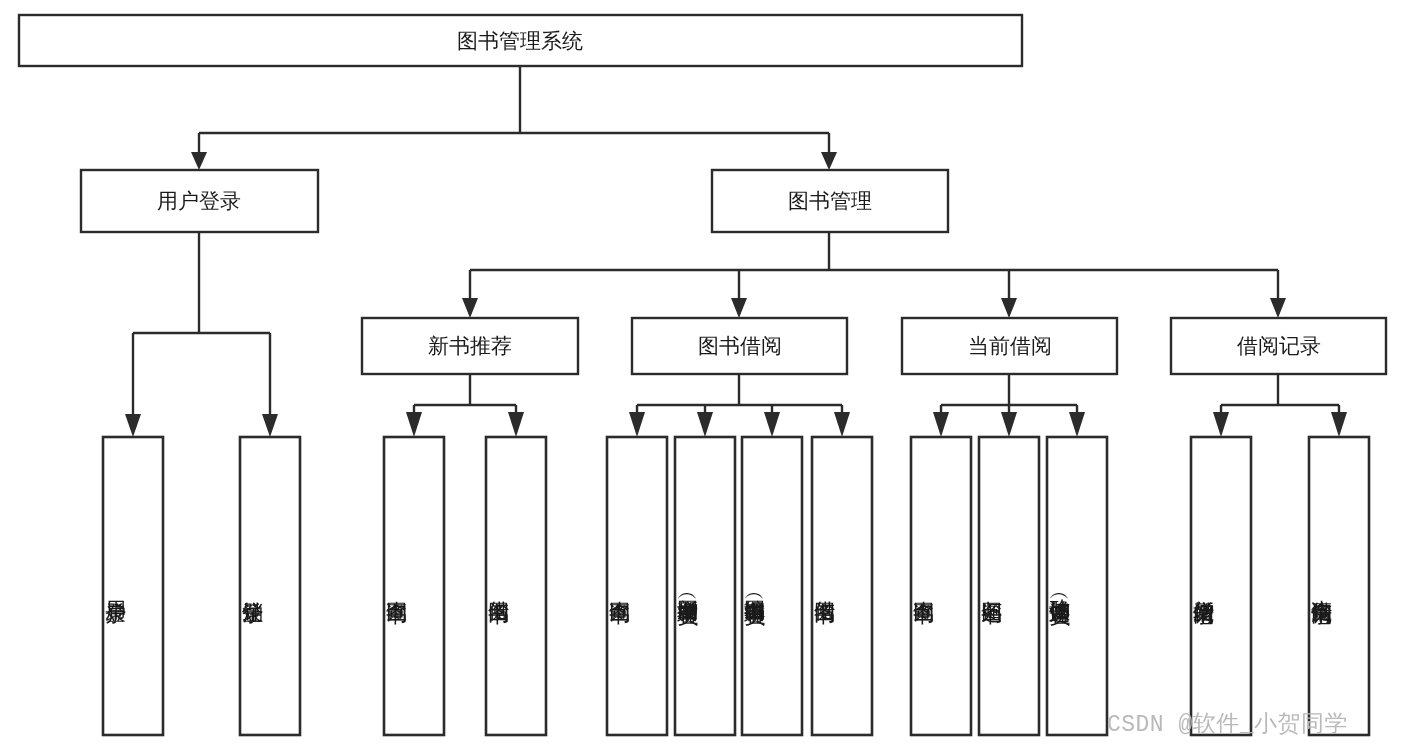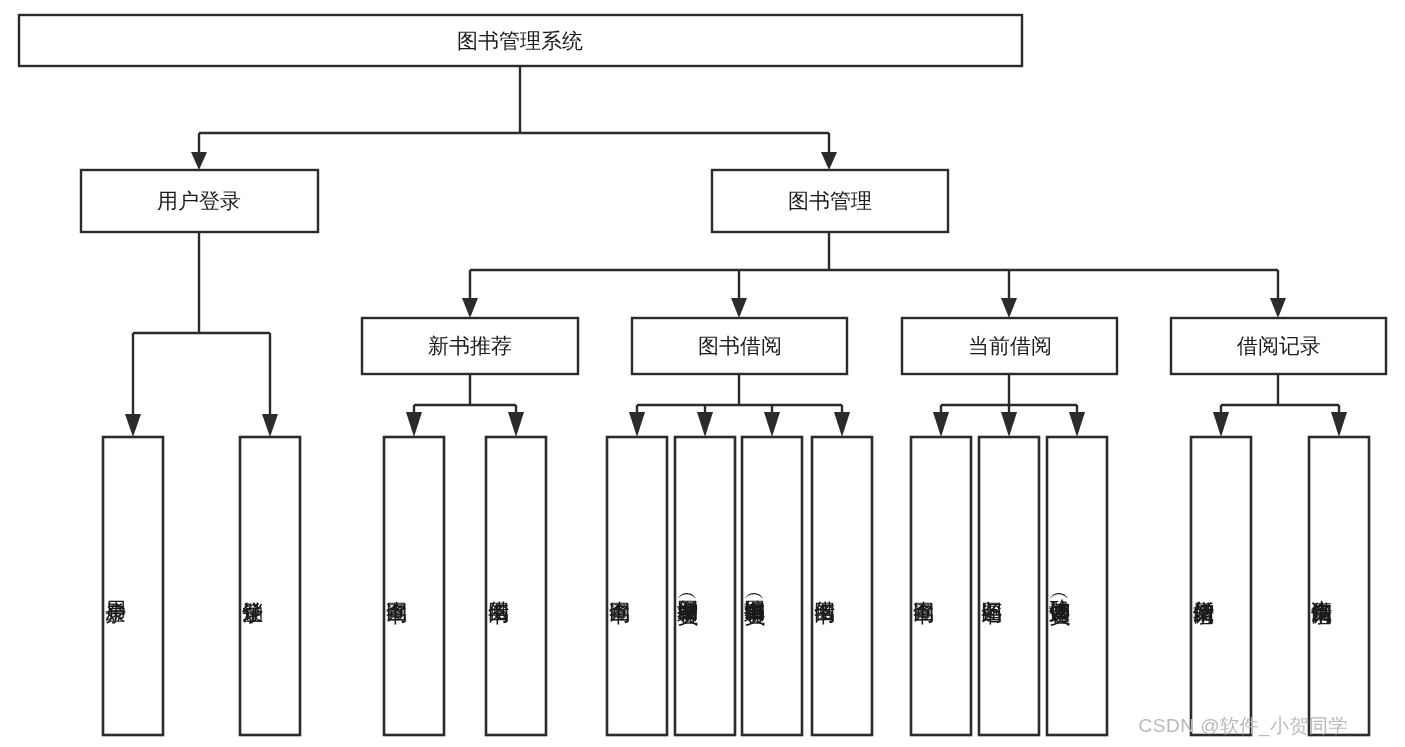--- a/index.html
+++ b/index.html
@@ -69,22 +69,22 @@
     letter-spacing: 1px;
     height: 100%;
     display: flex;
     align-items: center;
     justify-content: center;
   }
   .watermark {
     position: absolute;
     right: 8px;
     bottom: 8px;
-    font-family: Liberation Sans, sans-serif;
-    font-size: 19px;
+    font-family: Liberation Mono, monospace;
+    font-size: 23px;
     color: #b9b9b9;
     letter-spacing: 0.5px;
     user-select: none;
     white-space: nowrap;
   }
 </style>
 </head>
 <body>
 
 <div id="diagram-root">

